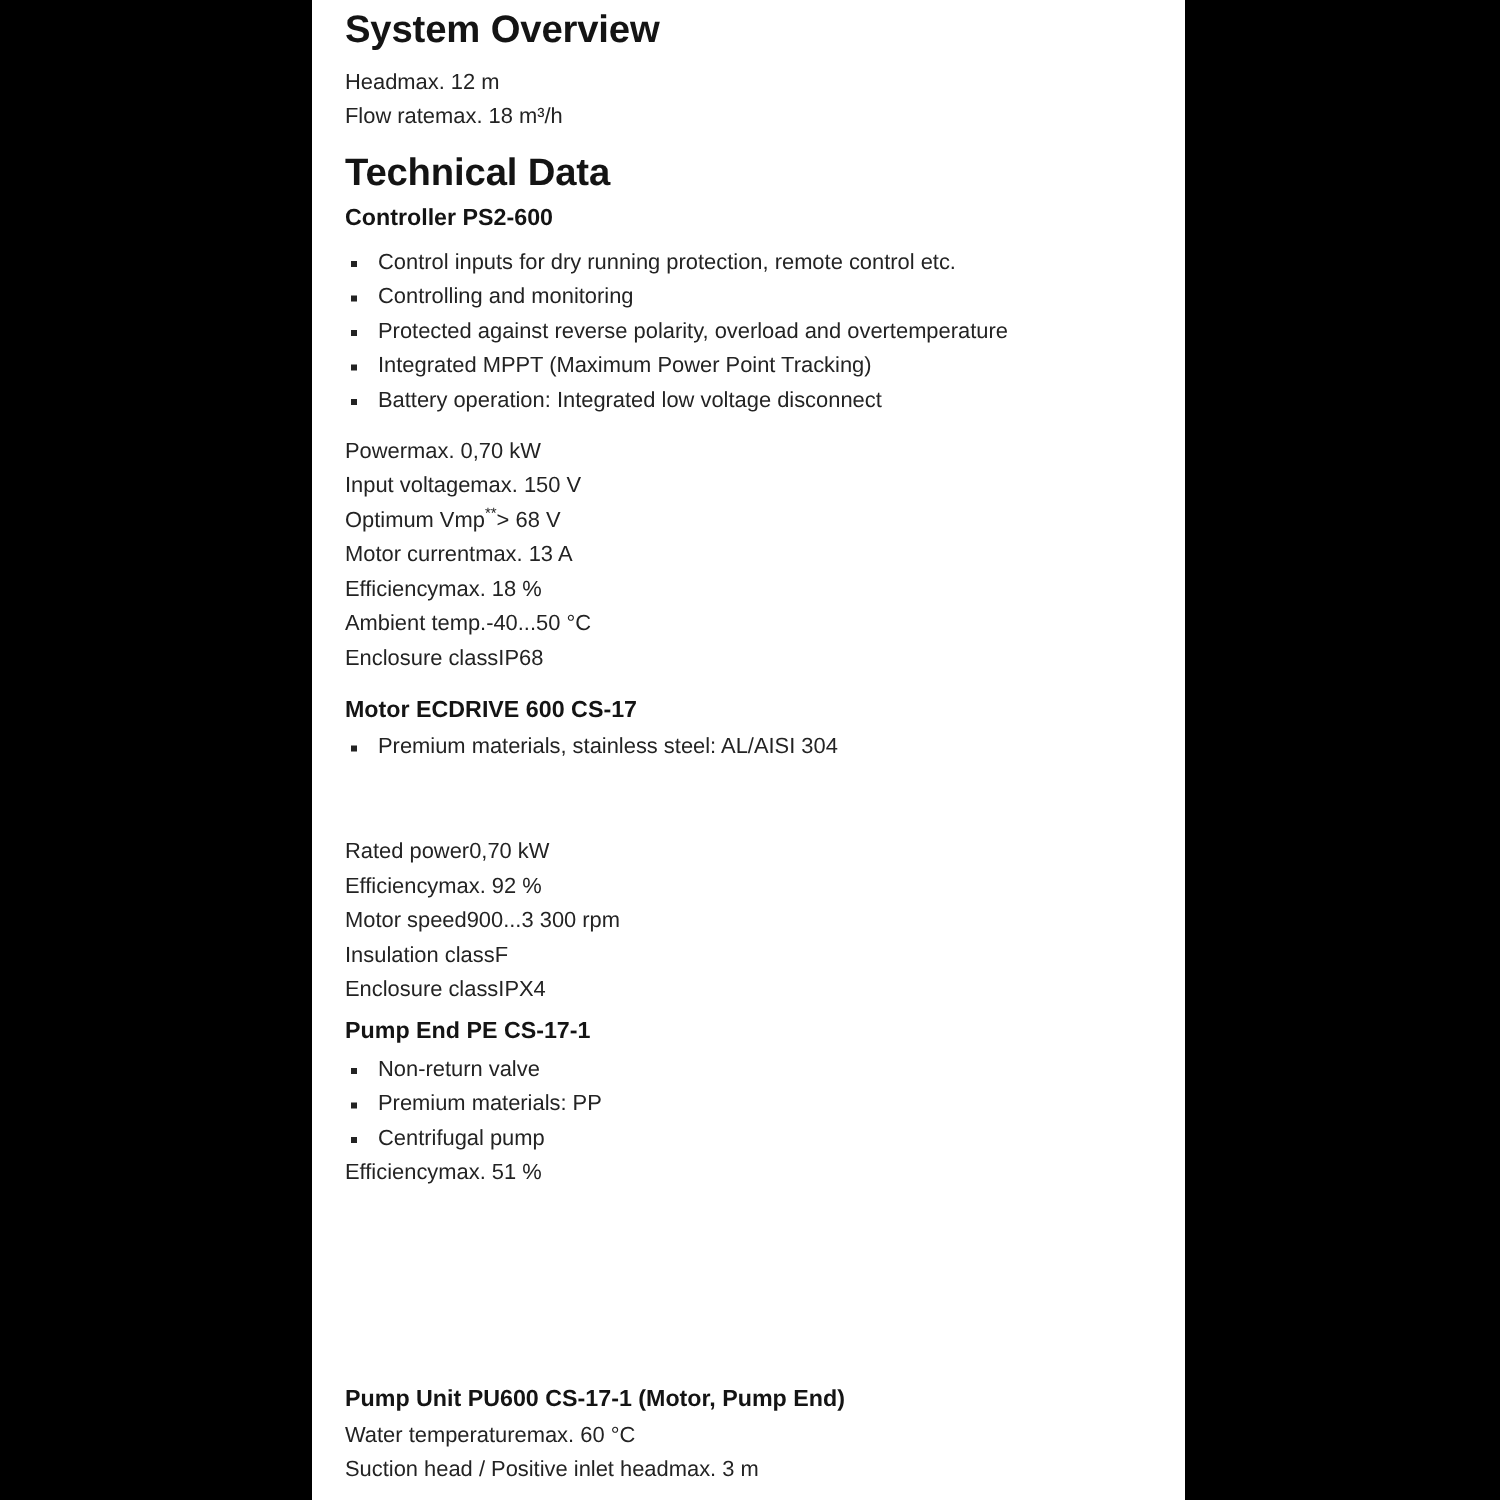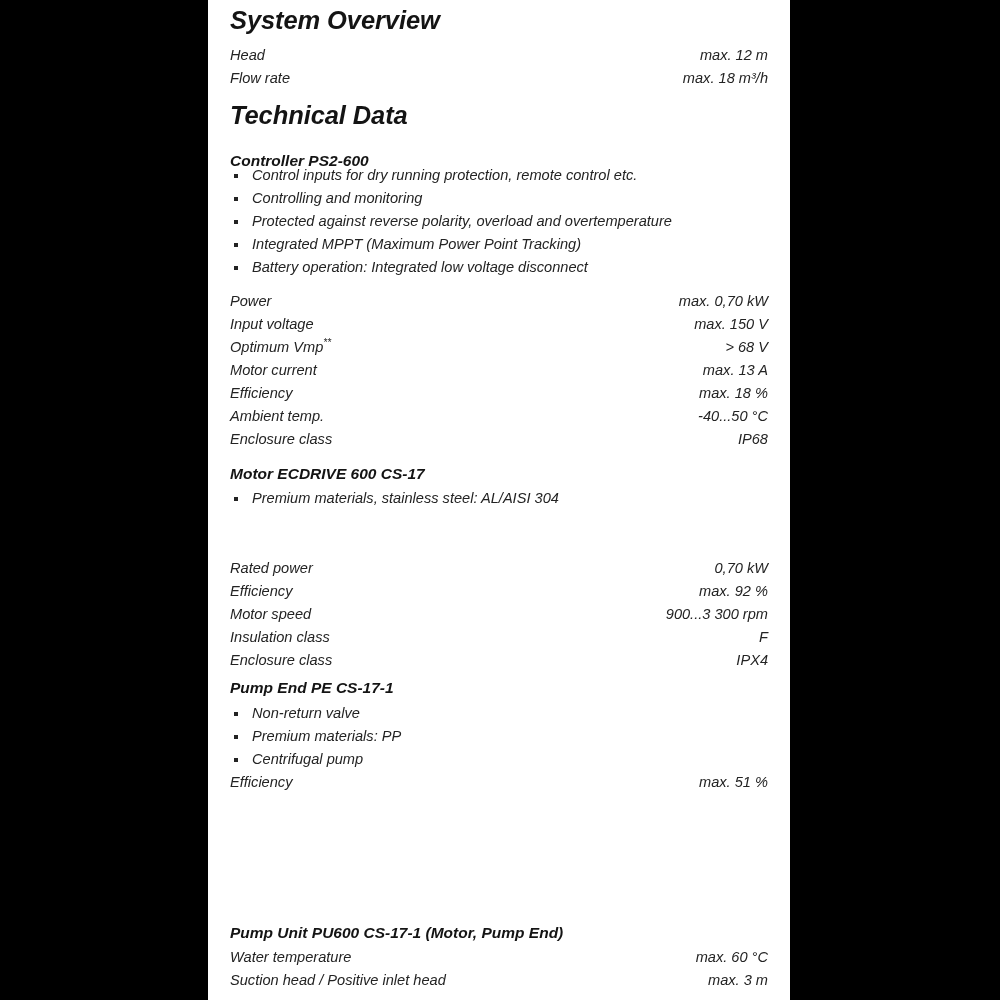--- a/index.html
+++ b/index.html
@@ -48,21 +48,21 @@
   h2.sub-title {
     font-size: 15.5px;
     font-weight: bold;
     line-height: 1;
     margin: 0;
     color: #141414;
   }
 
   .spec-row {
     display: flex;
-    justify-content: space-between;
+    justify-content: flex-start;
     align-items: baseline;
     font-size: 14.6px;
     line-height: 23px;
     color: #232323;
     white-space: nowrap;
   }
   .spec-label { text-align: left; }
   .spec-value { text-align: right; }
 
   ul.bullets {
@@ -83,21 +83,21 @@
     left: 4px;
     top: 10px;
     width: 4px;
     height: 4px;
     background: #232323;
   }
 
   .sup-mark { font-size: 10px; vertical-align: super; line-height: 0; }
 
   
-  .blk { position: absolute; left: 22px; width: 538px; font-style: italic; }
+  .blk { position: absolute; left: 22px; width: 538px; }
 </style>
 </head>
 <body>
 
 <div id="page-root">
 
   <div class="page-sheet">
 
     <div class="blk" style="top:8px;">
       <h1 class="section-title">System Overview</h1>
@@ -111,21 +111,21 @@
       <div class="spec-row">
         <span class="spec-label">Flow rate</span>
         <span class="spec-value">max. 18 m³/h</span>
       </div>
     </div>
 
     <div class="blk" style="top:103px;">
       <h1 class="section-title">Technical Data</h1>
     </div>
 
-    <div class="blk" style="top:153px;">
+    <div class="blk" style="top:138px;">
       <h2 class="sub-title">Controller PS2-600</h2>
     </div>
 
     <div class="blk" style="top:164px;">
       <ul class="bullets">
         <li>
           <span class="bullet-mark"></span>
           <span>Control inputs for dry running protection, remote control etc.</span>
         </li>
         <li>

